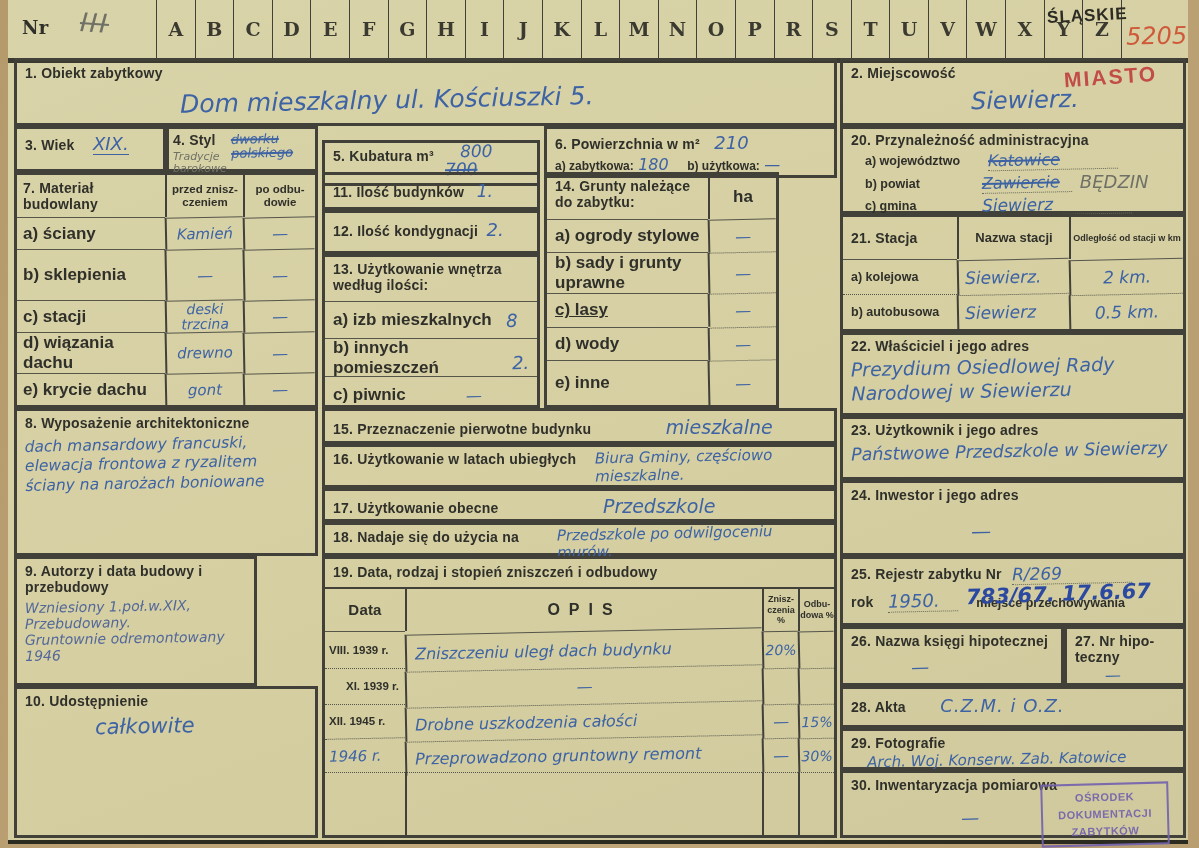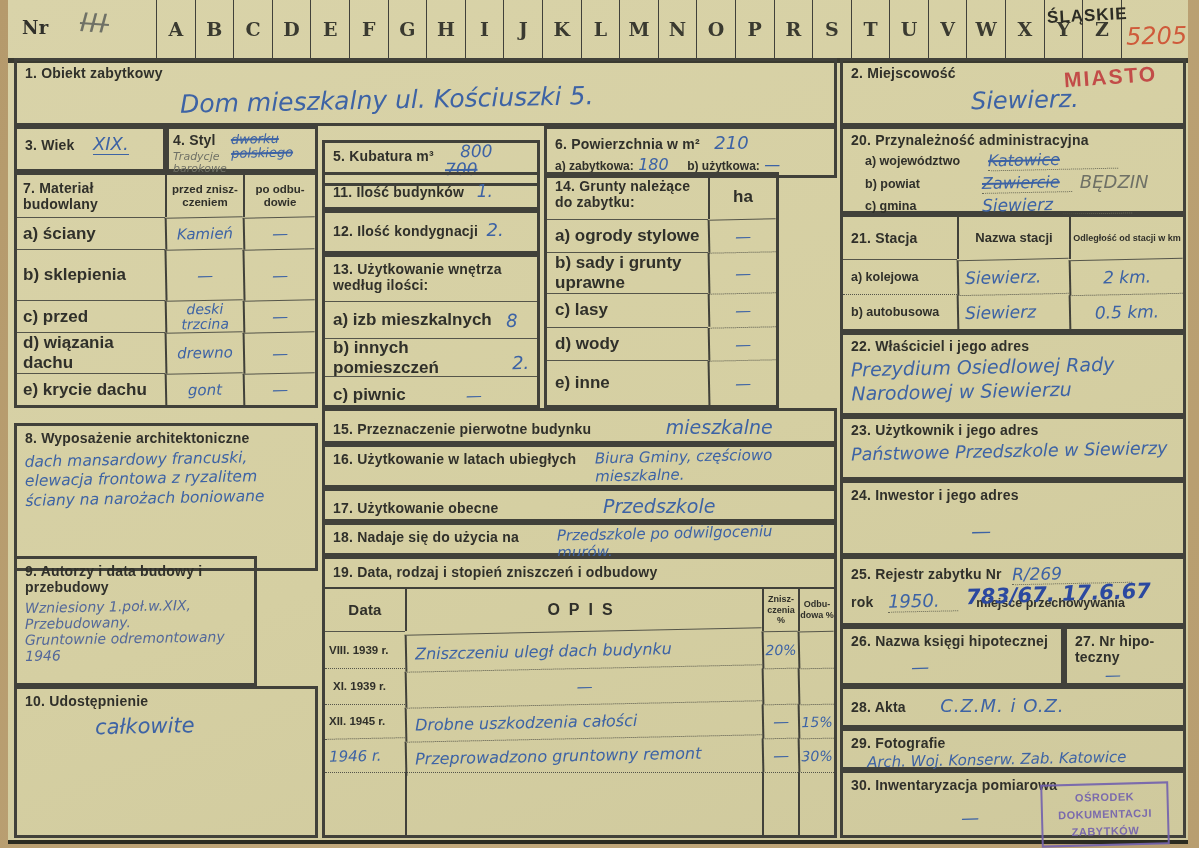--- a/index.html
+++ b/index.html
@@ -121,21 +121,21 @@
     <div class="small cellL ctr">po odbu- dowie</div>
 
     <div class="lbl2 vcent cellT" style="padding:0 6px;">a) ściany</div>
     <div class="hw cellL cellT ctr" style="font-size:15px;">Kamień</div>
     <div class="hw cellL cellT ctr">—</div>
 
     <div class="lbl2 vcent cellT" style="padding:15px 6px;">b) sklepienia</div>
     <div class="hw cellL cellT ctr">—</div>
     <div class="hw cellL cellT ctr">—</div>
 
-    <div class="lbl2 vcent cellT" style="padding:0 6px;">c) przed</div>
+    <div class="lbl2 vcent cellT" style="padding:0 6px;">c) stacji</div>
     <div class="hw cellL cellT ctr" style="font-size:14px;text-align:center;line-height:1.05;">deski trzcina</div>
     <div class="hw cellL cellT ctr">—</div>
 
     <div class="lbl2 vcent cellT" style="padding:0 6px;">d) wiązania dachu</div>
     <div class="hw cellL cellT ctr" style="font-size:15px;">drewno</div>
     <div class="hw cellL cellT ctr">—</div>
 
     <div class="lbl2 vcent cellT" style="padding:0 6px;">e) krycie dachu</div>
     <div class="hw cellL cellT ctr" style="font-size:15px;">gont</div>
     <div class="hw cellL cellT ctr">—</div>
@@ -166,29 +166,29 @@
   </div>
 
   <div class="box grid" style="left:544px;top:172px;width:235px;height:236px;grid-template-columns:1fr 68px;grid-template-rows:44px repeat(5,1fr);">
     <div class="lbl" style="padding:3px 8px;">14. Grunty należące do zabytku:</div>
     <div class="lbl2 cellL ctr">ha</div>
 
     <div class="lbl2 vcent cellT" style="padding:0 8px;">a) ogrody stylowe</div>
     <div class="hw cellL cellT ctr">—</div>
     <div class="lbl2 vcent cellT" style="padding:0 8px;">b) sady i grunty uprawne</div>
     <div class="hw cellL cellTd ctr">—</div>
-    <div class="lbl2 vcent cellT" style="padding:0 8px;">c) lasy</div>
+    <div class="lbl2 vcent cellT" style="padding:0 8px;text-decoration:underline;">c) lasy</div>
     <div class="hw cellL cellTd ctr">—</div>
     <div class="lbl2 vcent cellT" style="padding:0 8px;">d) wody</div>
     <div class="hw cellL cellTd ctr">—</div>
     <div class="lbl2 vcent cellT" style="padding:12px 8px;">e) inne</div>
     <div class="hw cellL cellTd ctr">—</div>
   </div>
 
-  <div class="box" style="left:14px;top:408px;width:304px;height:148px;margin-top:15px;">
+  <div class="box" style="left:14px;top:408px;width:304px;height:148px;">
     <div class="lbl">8. Wyposażenie architektoniczne</div>
     <div class="hw" style="font-size:15.5px;line-height:1.25;margin-top:4px;">dach mansardowy francuski, elewacja frontowa z ryzalitem ściany na narożach boniowane</div>
   </div>
 
   <div class="box" style="left:322px;top:408px;width:515px;height:36px;padding:5px 8px;">
     <span class="lbl">15. Przeznaczenie pierwotne budynku</span>
     <span class="hw" style="font-size:19px;margin-left:70px;">mieszkalne</span>
   </div>
   <div class="box" style="left:322px;top:444px;width:515px;height:44px;padding:3px 8px;">
     <span class="lbl">16. Użytkowanie w latach ubiegłych</span>
@@ -221,21 +221,21 @@
       <div class="lbl ctr" style="font-size:15px;">Data</div>
       <div class="lbl ctr opis cellL">OPIS</div>
       <div class="tiny cellL ctr">Znisz- czenia %</div>
       <div class="tiny cellL ctr">Odbu- dowa %</div>
 
       <div class="small vcent cellT" style="font-size:11.5px;padding-left:4px;">VIII. 1939 r.</div>
       <div class="hw cellL cellT vcent" style="font-size:16px;padding-left:8px;">Zniszczeniu uległ dach budynku</div>
       <div class="hw cellL cellT ctr" style="font-size:14px;">20%</div>
       <div class="hw cellL cellT ctr"></div>
 
-      <div class="small vcent cellTd" style="font-size:11.5px;padding-left:8px;">XI. 1939 r.</div>
+      <div class="small vcent cellTd" style="font-size:11.5px;padding-left:21px;">XI. 1939 r.</div>
       <div class="hw cellL cellTd ctr" style="font-size:16px;">—</div>
       <div class="hw cellL cellTd ctr"></div>
       <div class="hw cellL cellTd ctr"></div>
 
       <div class="small vcent cellTd" style="font-size:11.5px;padding-left:4px;">XII. 1945 r.</div>
       <div class="hw cellL cellTd vcent" style="font-size:16px;padding-left:8px;">Drobne uszkodzenia całości</div>
       <div class="hw cellL cellTd ctr">—</div>
       <div class="hw cellL cellTd ctr" style="font-size:14px;">15%</div>
 
       <div class="hw vcent cellTd" style="font-size:15px;padding-left:4px;">1946 r.</div>

